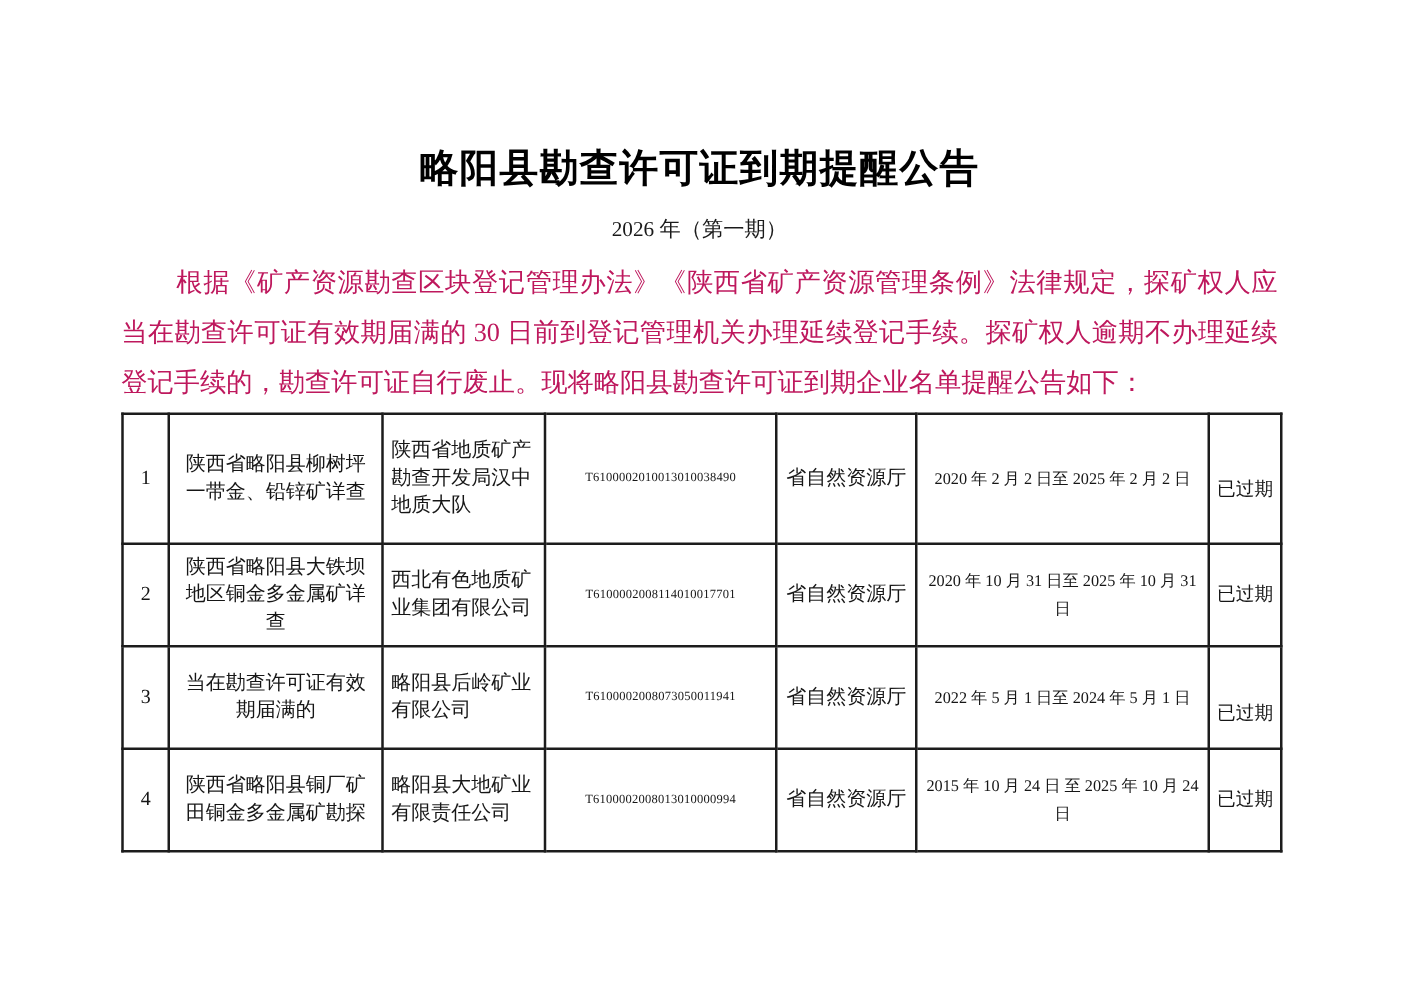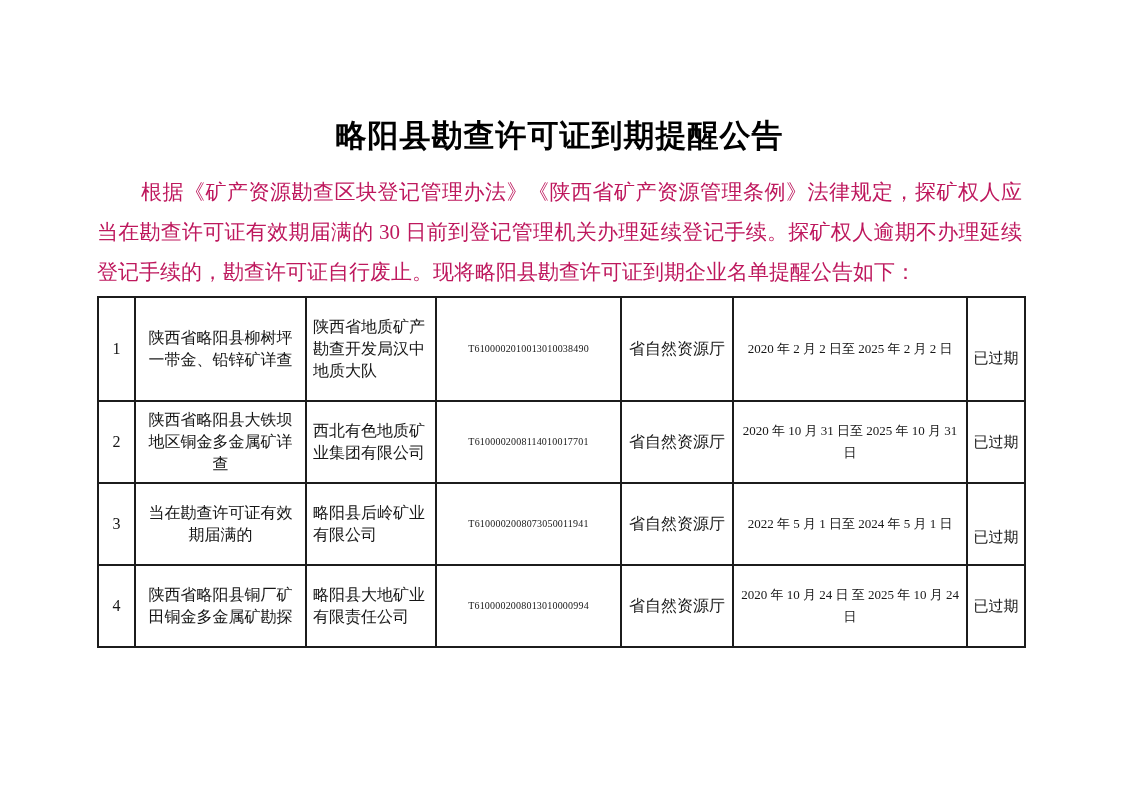--- a/index.html
+++ b/index.html
@@ -82,20 +82,21 @@
   .v-low2 span { display: inline-block; transform: translateY(13px); }
   .v-top       { vertical-align: top; padding-top: 9px; }
 </style>
 </head>
 <body>
 
 <div class="page">
 
   <div class="doc-title">略阳县勘查许可证到期提醒公告</div>
 
+  <div class="doc-subtitle">2026 年（第一期）</div>
 
   <div class="doc-paragraph">
     <div class="para-line first">根据《矿产资源勘查区块登记管理办法》《陕西省矿产资源管理条例》法律规定，探矿权人应</div>
     <div class="para-line">当在勘查许可证有效期届满的 30 日前到登记管理机关办理延续登记手续。探矿权人逾期不办理延续</div>
     <div class="para-line last">登记手续的，勘查许可证自行废止。现将略阳县勘查许可证到期企业名单提醒公告如下：</div>
   </div>
 
   <table class="notice-table">
     <colgroup>
       <col class="col-no">
@@ -137,19 +138,19 @@
         <td class="cell-valid">2022 年 5 月 1 日至 2024 年 5 月 1 日</td>
         <td class="cell-status v-low2"><span>已过期</span></td>
       </tr>
 
       <tr class="data-row" style="height:66px">
         <td>4</td>
         <td class="cell-project">陕西省略阳县铜厂矿田铜金多金属矿勘探</td>
         <td class="cell-holder">略阳县大地矿业有限责任公司</td>
         <td class="cell-cert">T6100002008013010000994</td>
         <td>省自然资源厅</td>
-        <td class="cell-valid">2020 年 10 月 24 日 至 2025 年 10 月 24 日</td>
+        <td class="cell-valid">2015 年 10 月 24 日 至 2025 年 10 月 24 日</td>
         <td class="cell-status">已过期</td>
       </tr>
     </tbody>
   </table>
 
 </div>
 
 </body></html>

